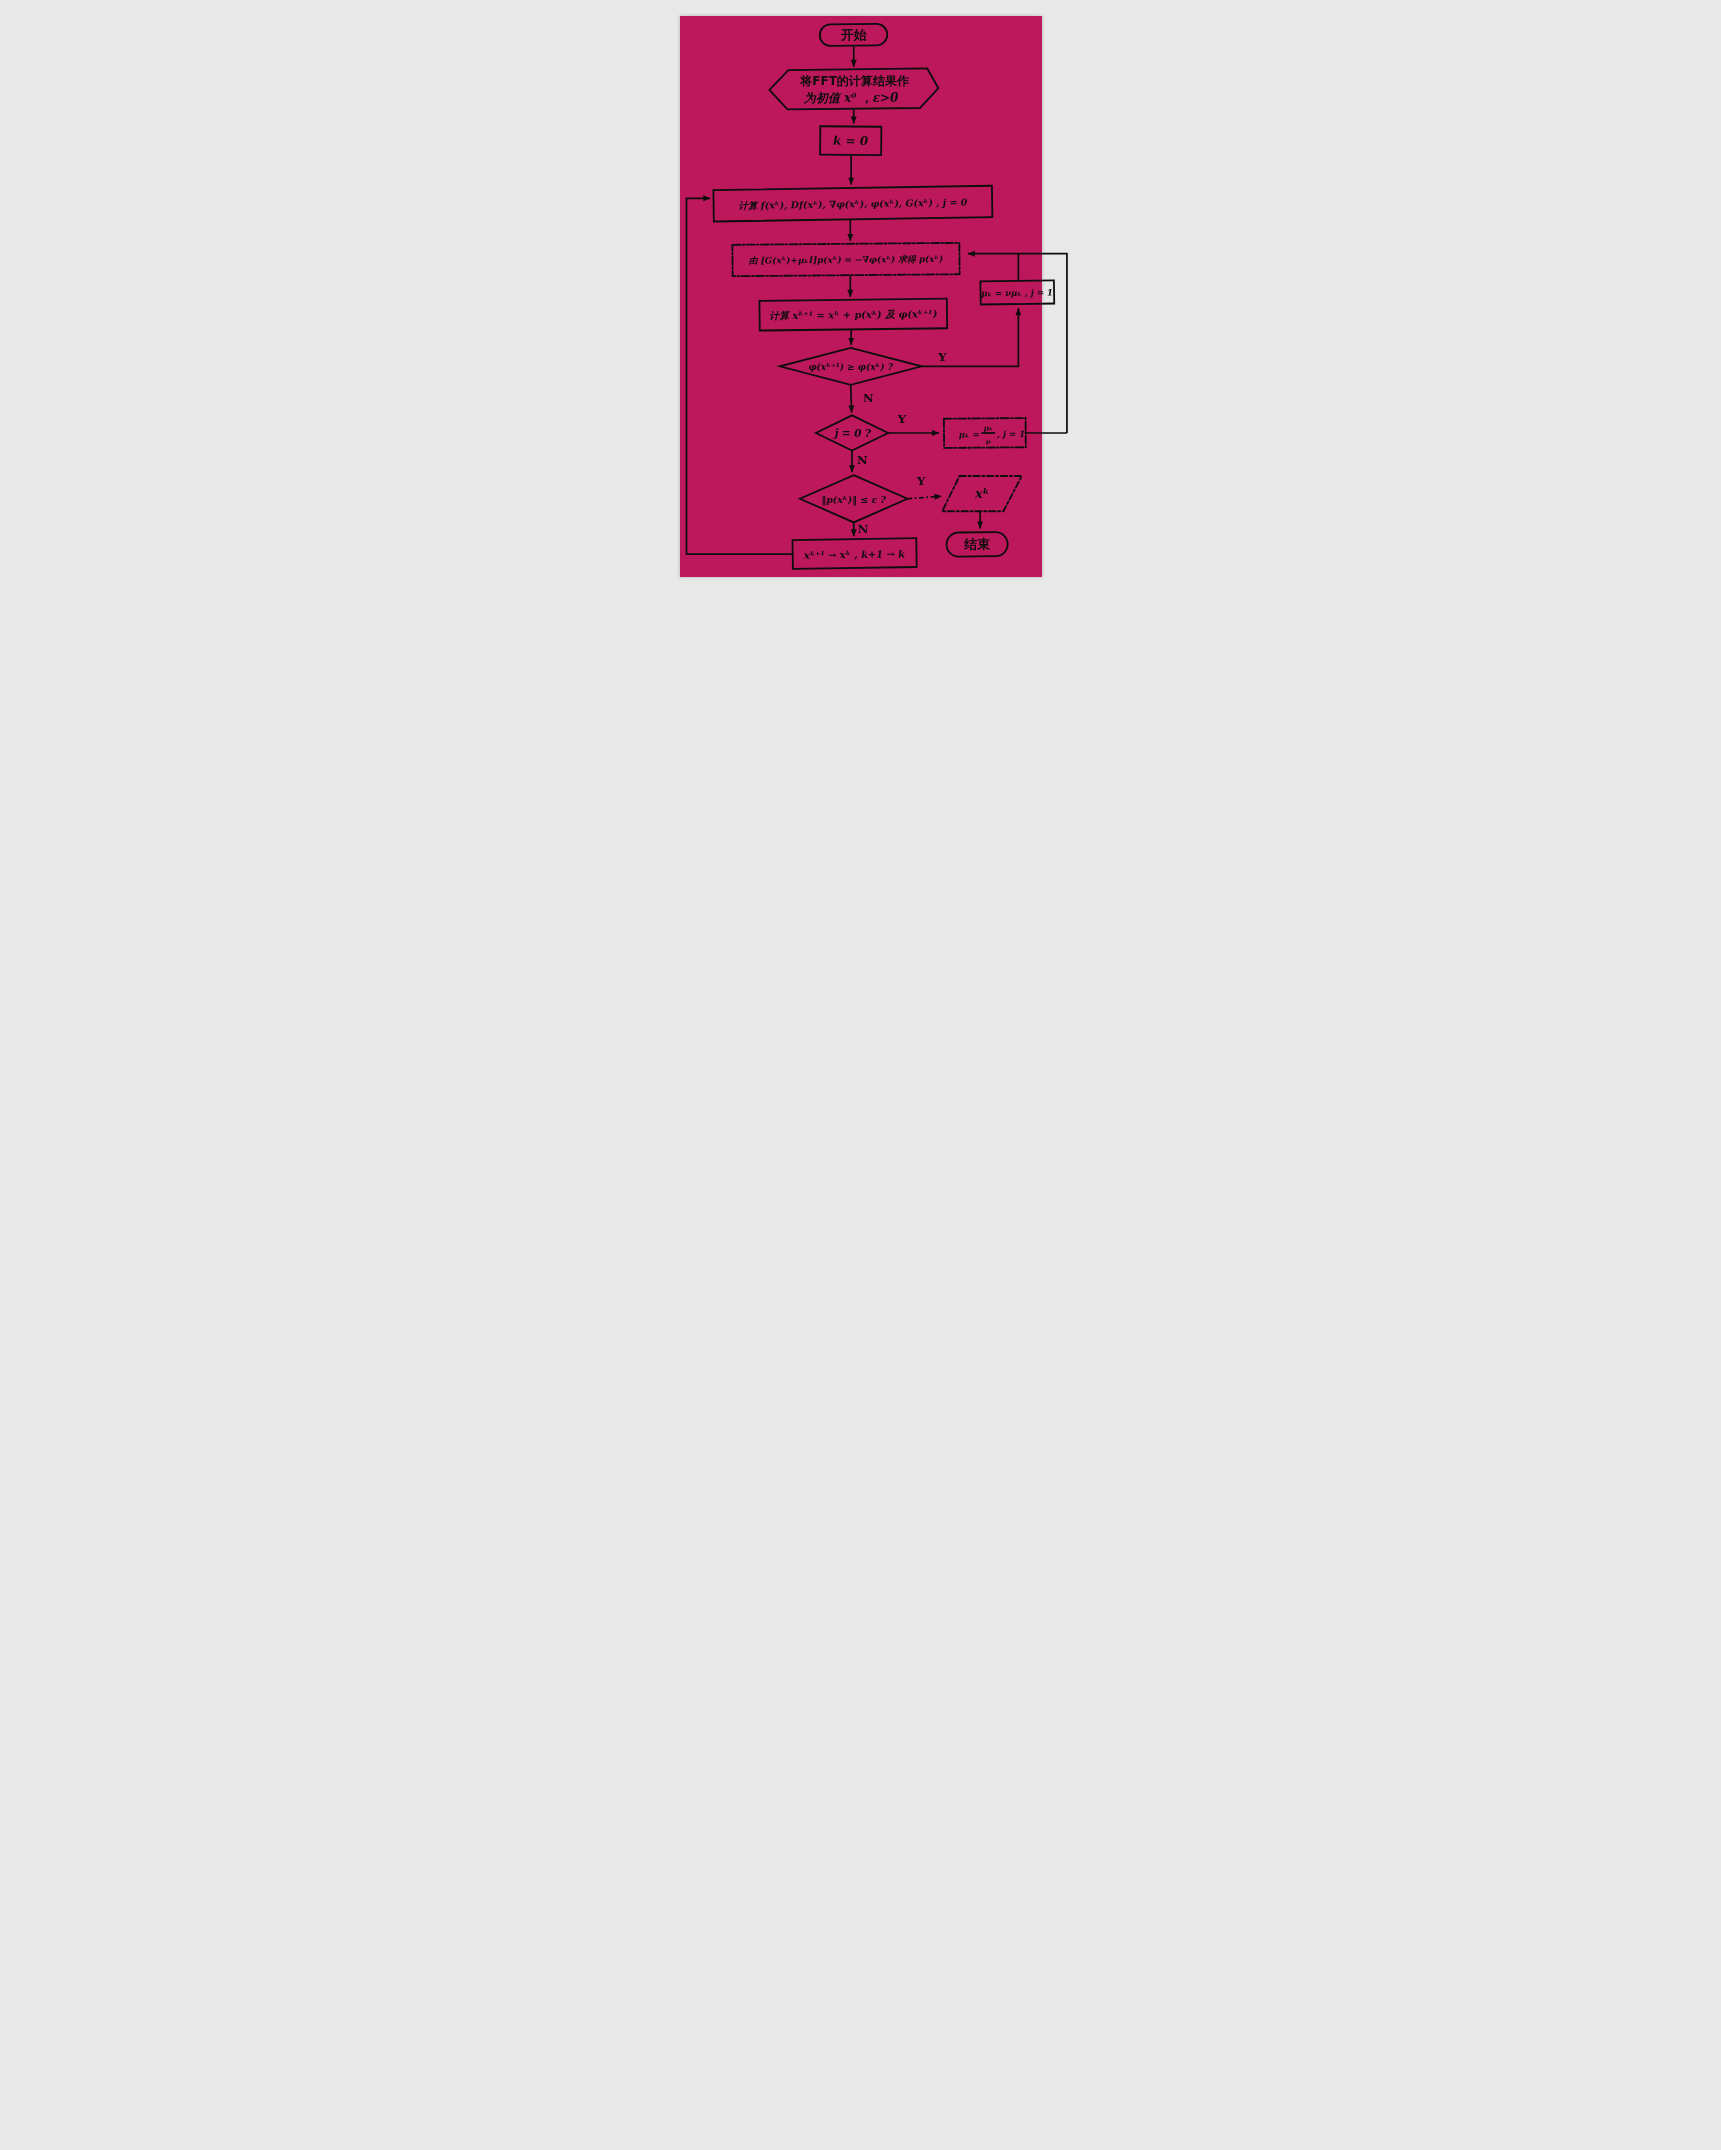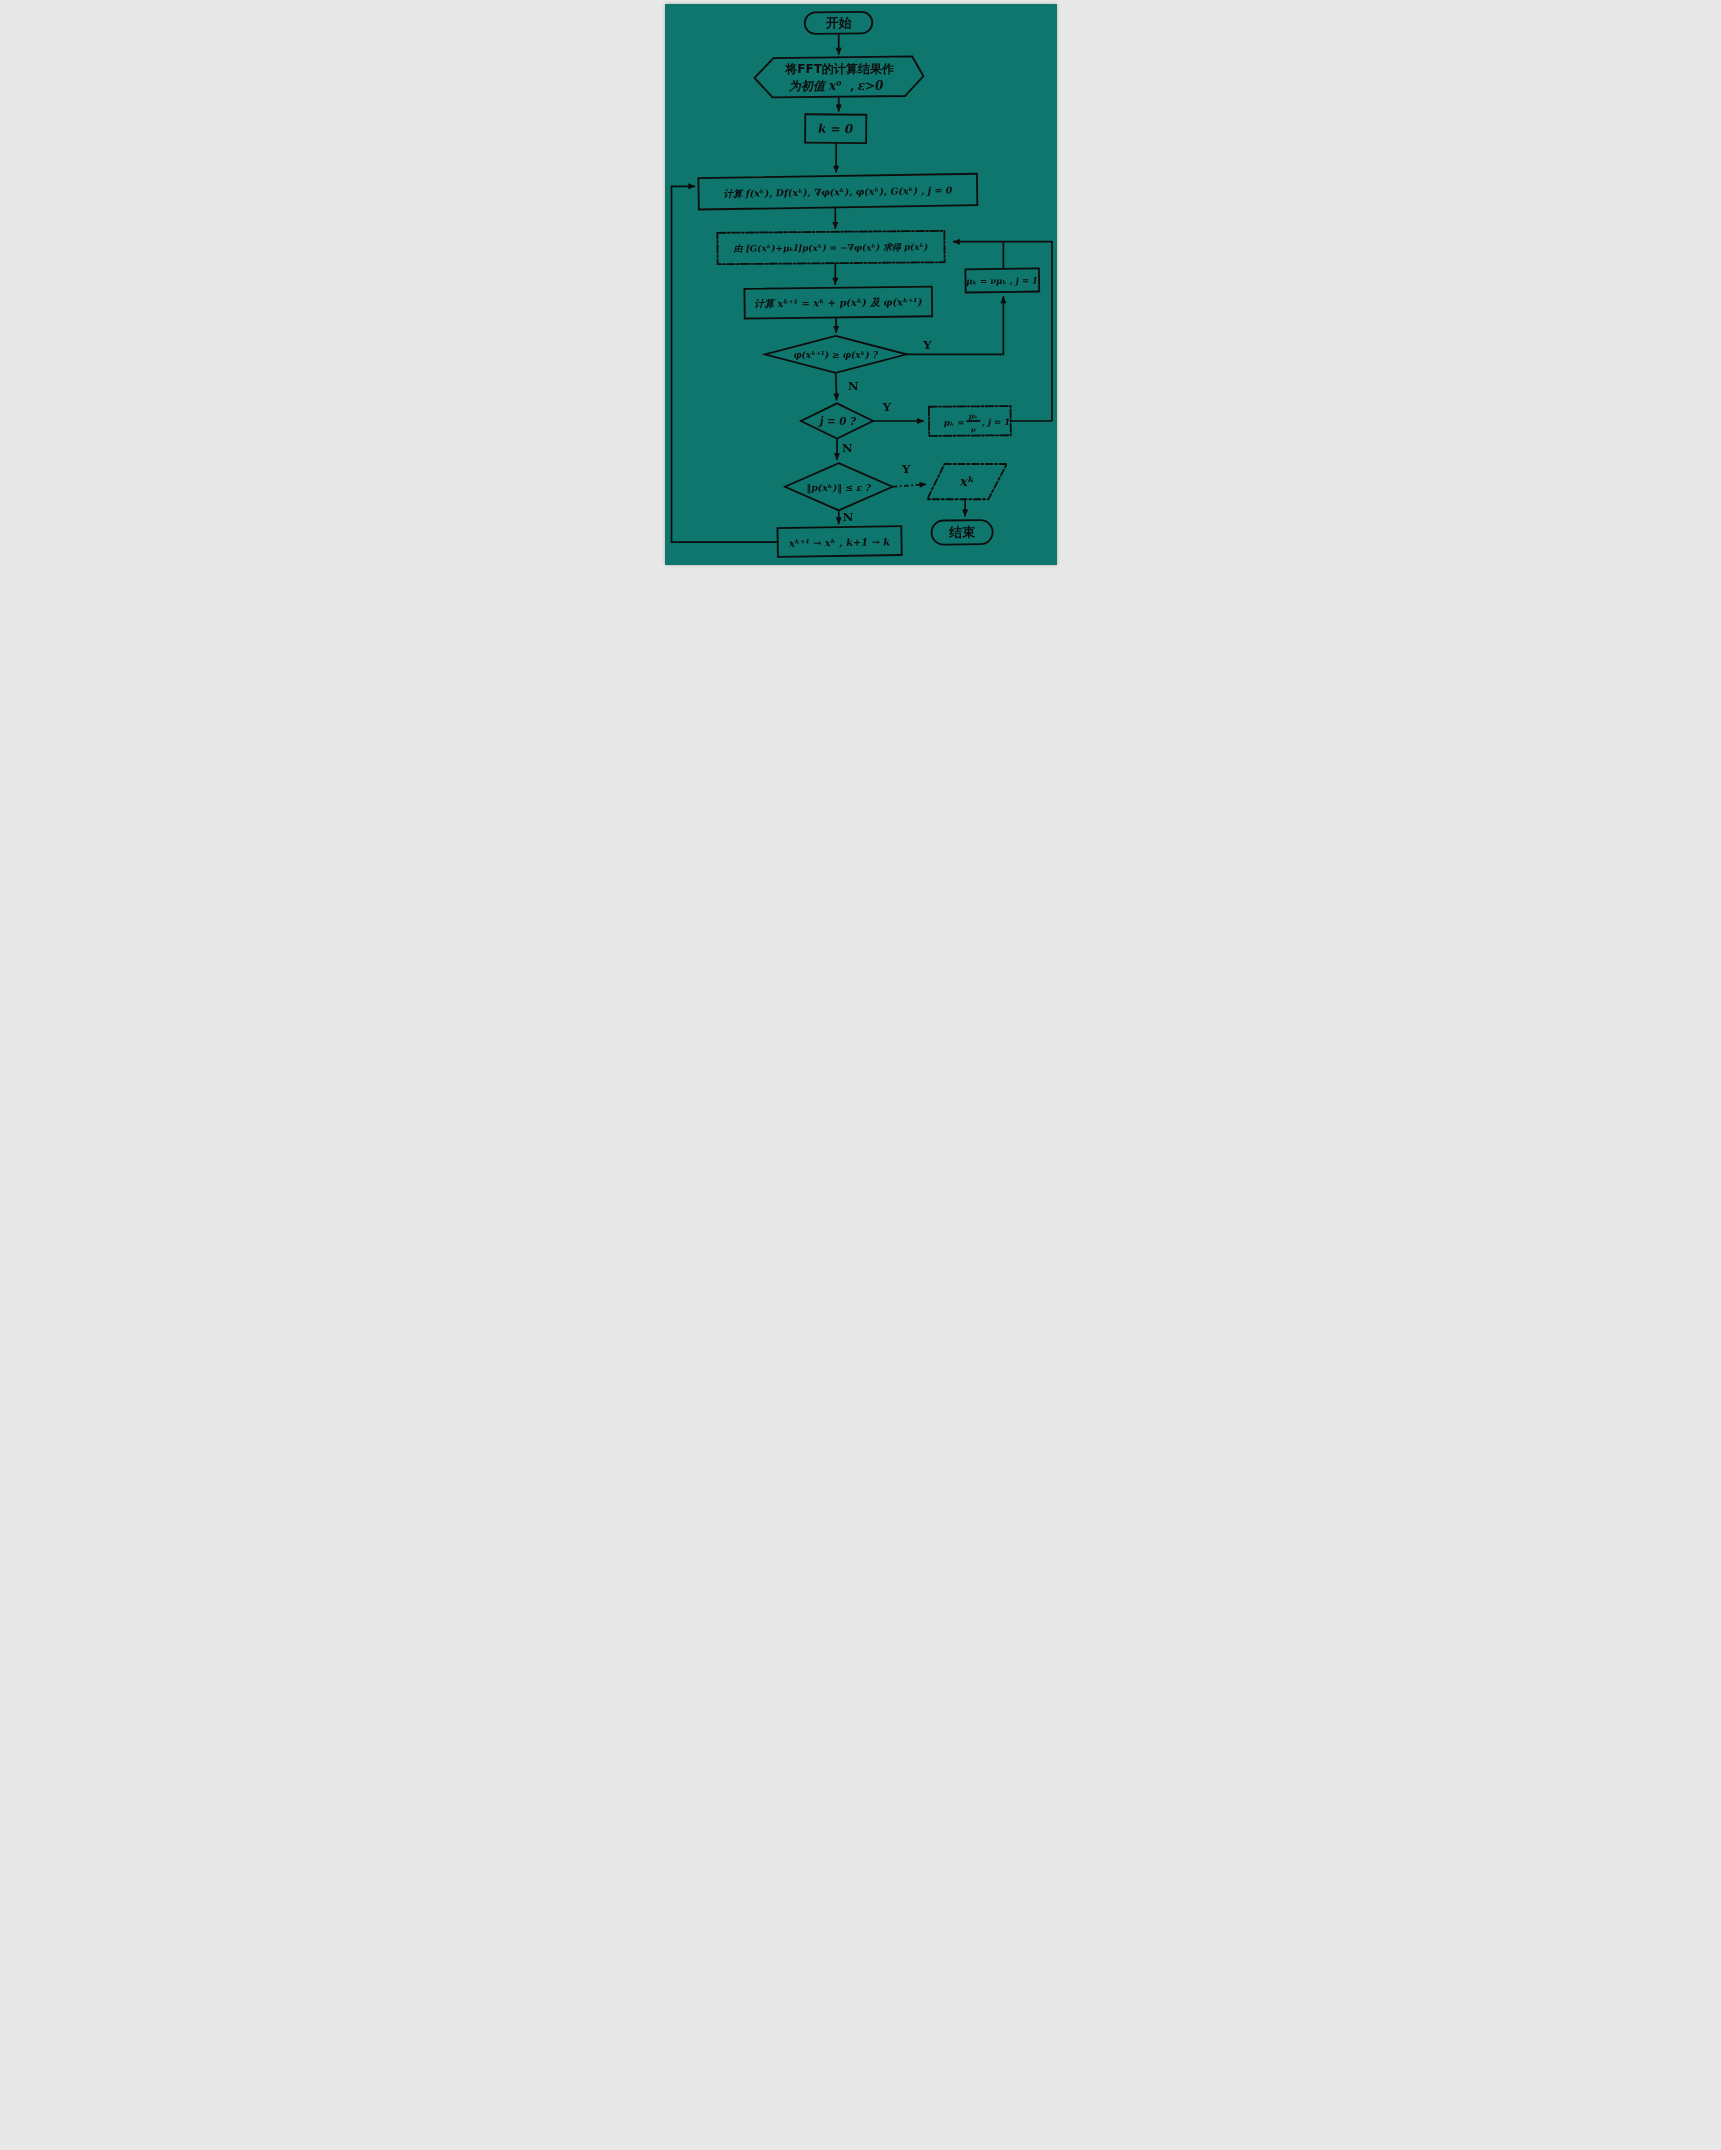--- a/index.html
+++ b/index.html
@@ -1,17 +1,17 @@
 <!DOCTYPE html>
 <html style="font-size:6.9px"><head>
 <meta charset="utf-8">
 <style>
   html,body{margin:0;padding:0;background:#e8e8e8;}
   .page{
-    width:392px;height:561px;background:#0f766e;margin:4px auto;
+    width:362px;height:561px;background:#be185d;margin:16px auto;
     position:relative;box-shadow:0 0 3.4px rgba(0,0,0,.25);
     font-family:"DejaVu Sans",sans-serif;
   }
   svg{display:block;}
   .shape{fill:none;stroke:#0d0d0d;stroke-width:4.2px;stroke-linecap:round;}
   .conn{fill:none;stroke:#0d0d0d;stroke-width:4px;stroke-linecap:butt;}
   .dashdot{stroke-dasharray:19 5 4 5;}
   .pardash{stroke-dasharray:15 6 5 6;}
   .zh{font-family:"DejaVu Sans",sans-serif;font-weight:700;fill:#0d0d0d;}
   .math{font-family:"DejaVu Serif",serif;font-style:italic;font-weight:700;fill:#0d0d0d;}

